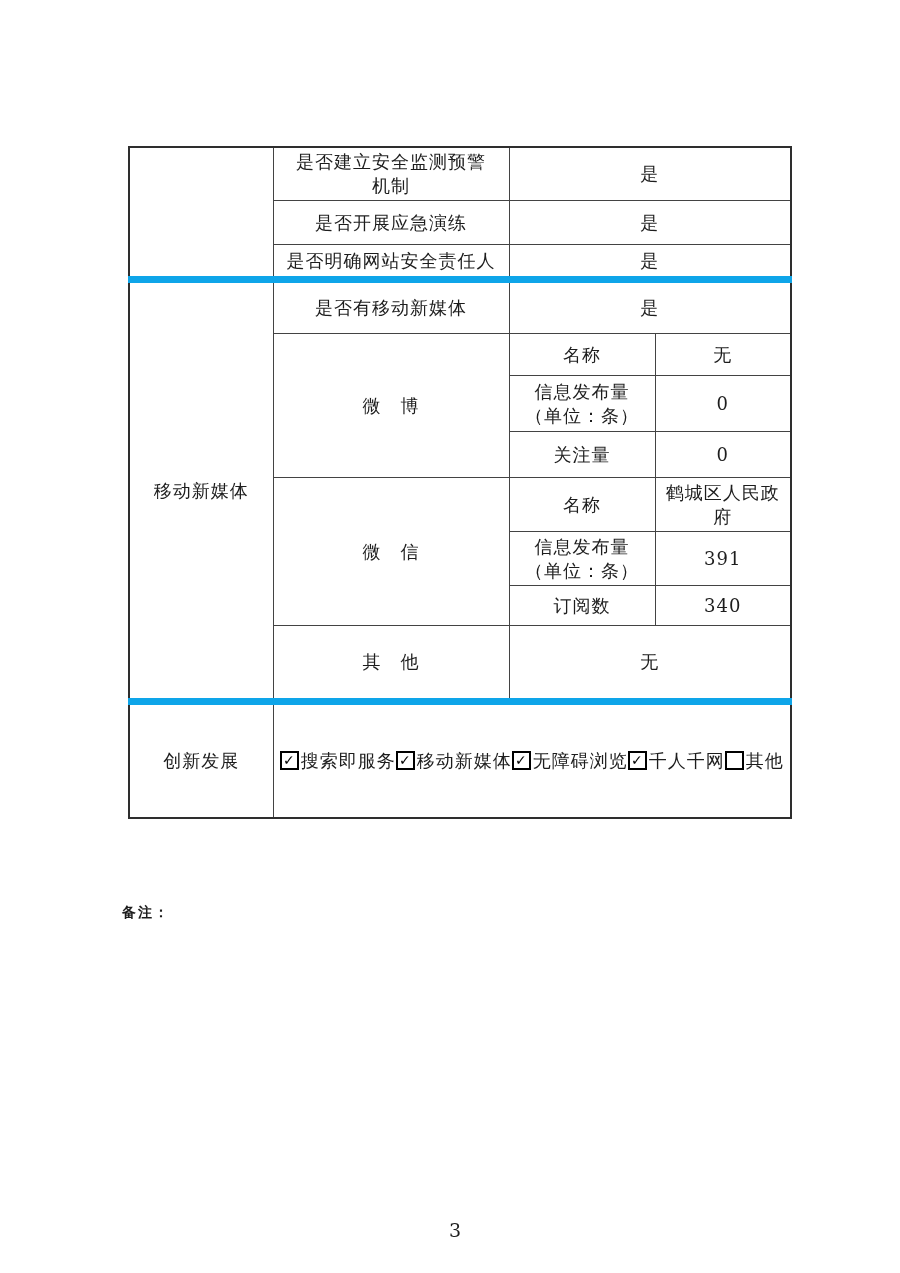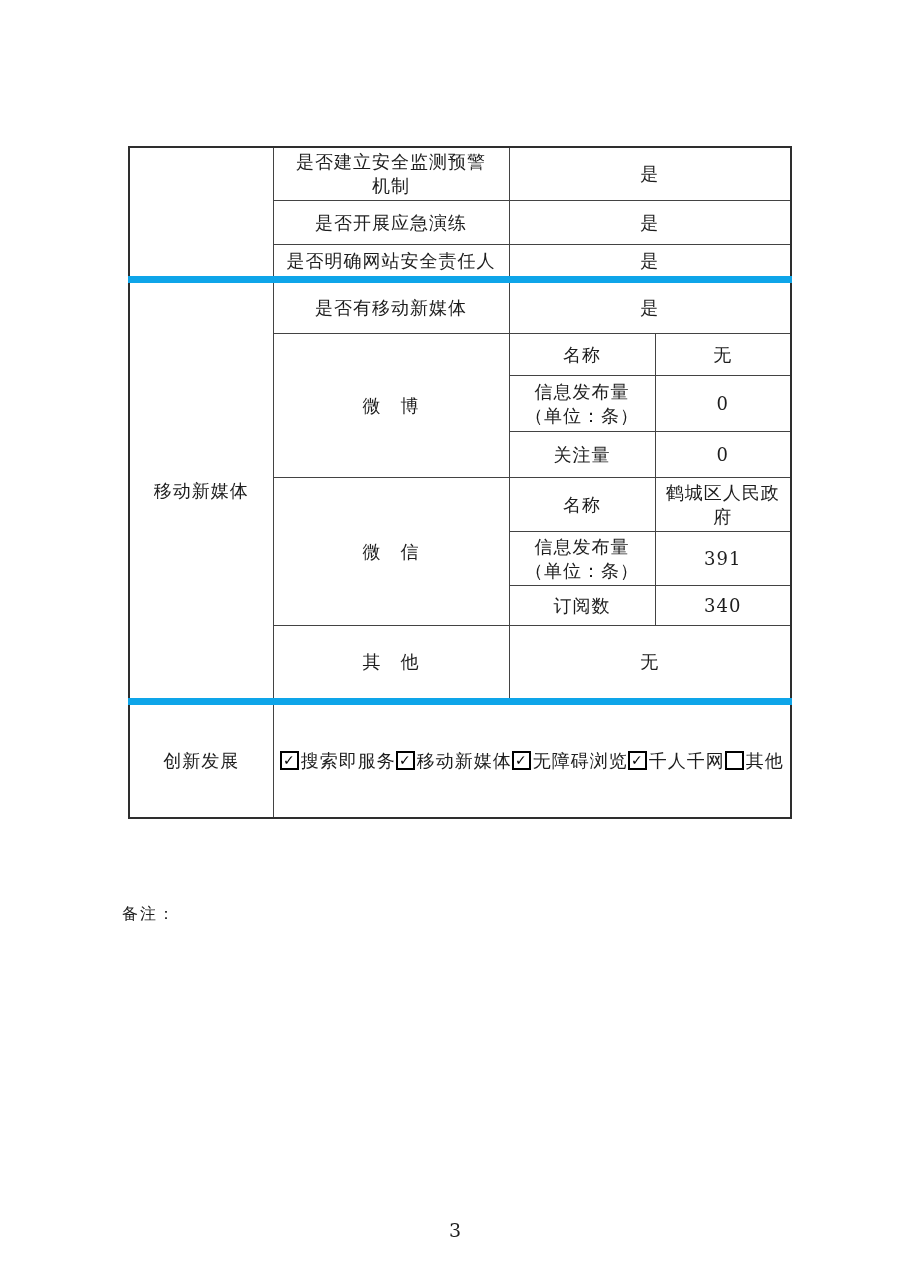--- a/index.html
+++ b/index.html
@@ -50,21 +50,21 @@
   }
   .check {
     font-family:"DejaVu Sans","Liberation Sans",sans-serif;
     font-size:14px; font-weight:bold; line-height:1;
     display:none; margin-top:-2px; color:#000;
   }
   .cbox.checked .check { display:block; }
 
   .notes {
     position:absolute; left:122px; top:868px;
-    font-size:16px; font-weight:normal; letter-spacing:2px;
+    font-size:14px; font-weight:bold; letter-spacing:2px;
   }
   .pagenum {
     position:absolute; left:0; top:1183px; width:910px;
     text-align:center; font-size:19px;
   }
 </style>
 </head>
 <body>
 
 <div class="page">

